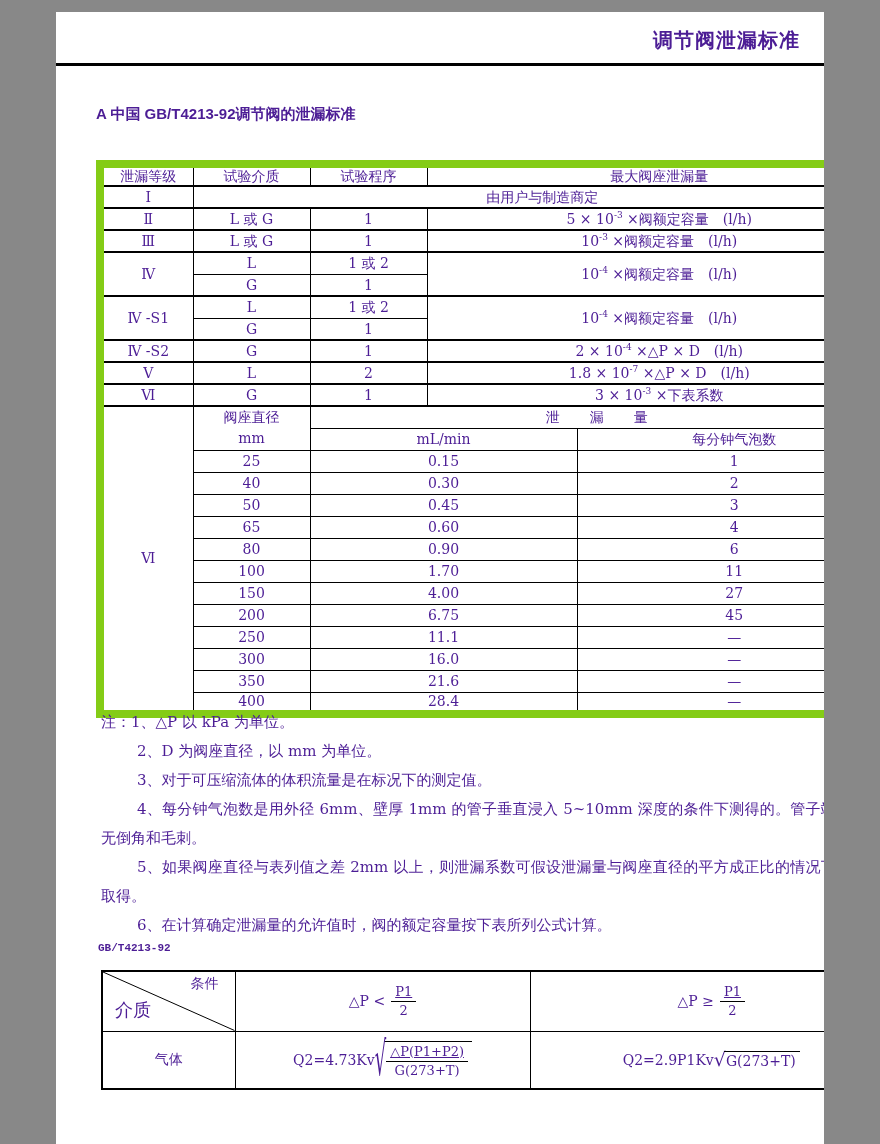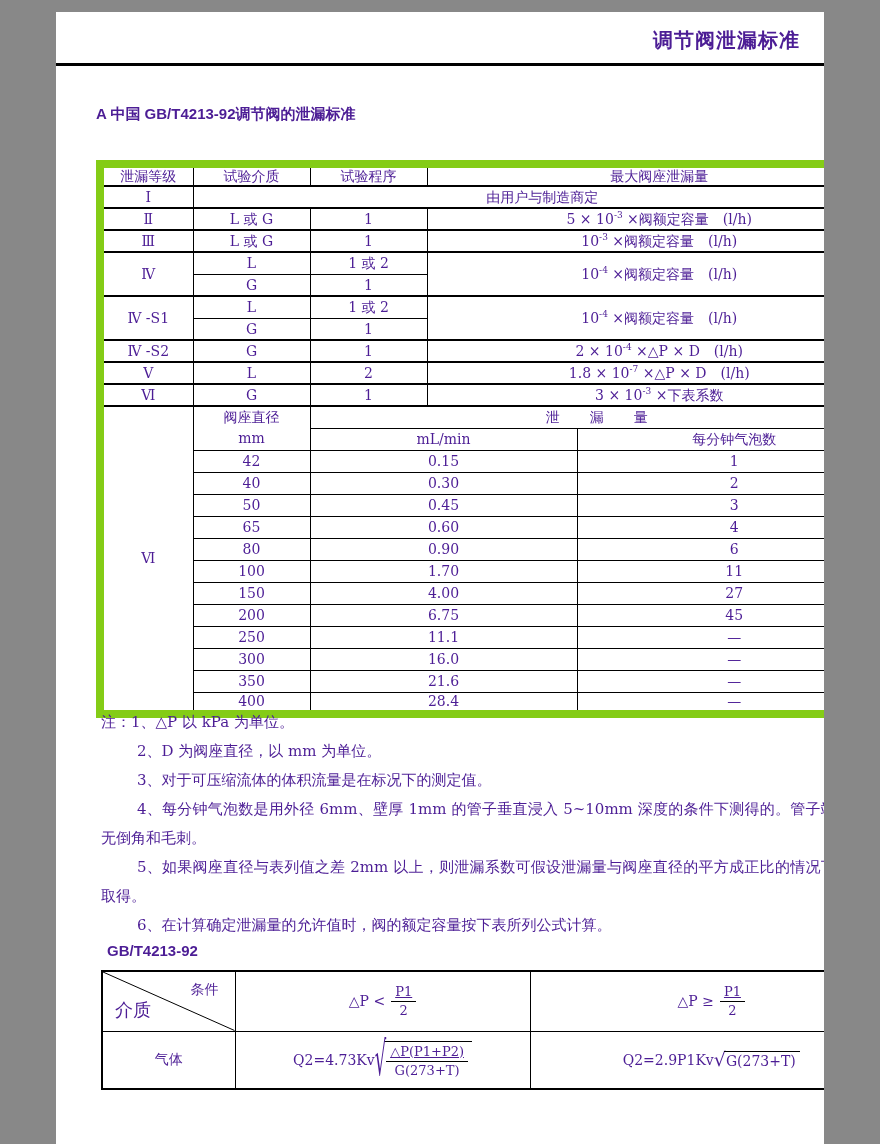--- a/index.html
+++ b/index.html
@@ -38,38 +38,38 @@
   sup.exp { font-size:9px; vertical-align:super; line-height:0; }
   .leak-spaced { letter-spacing:8px; }
   .dia-head div { line-height:21px; }
 
   
   .notes { position:absolute; top:696px; left:45px; width:811px; font-size:15px; }
   .notes p { line-height:29px; text-align:justify; }
   .notes p.ind { text-indent:36px; }
 
   .gb-label {
-    position:absolute; top:930px; left:51px;
-    font-family:Liberation Sans, sans-serif;
-    font-weight:bold; font-size:15px;
+    position:absolute; top:930px; left:42px;
+    font-family:Liberation Mono, monospace;
+    font-weight:bold; font-size:11px;
   }
 
   
   table.formula {
     position:absolute; top:958px; left:45px; width:791px;
     border-collapse:collapse; table-layout:fixed;
     border:2px solid #000;
   }
   table.formula td {
     border:1px solid #000; text-align:center; vertical-align:middle;
     font-size:14px; padding:0;
   }
   td.diag { position:relative; }
   td.diag svg { position:absolute; inset:0; width:100%; height:100%; }
-  .diag-cond { position:absolute; top:9px; right:16px; font-size:14px; }
+  .diag-cond { position:absolute; top:3px; right:16px; font-size:14px; }
   .diag-medium { position:absolute; bottom:9px; left:12px; font-size:18px; }
 
   .math { display:inline-flex; align-items:center; justify-content:center; }
   .frac { display:inline-block; text-align:center; font-size:13px; line-height:1.25; vertical-align:middle; }
   .frac .num { display:block; border-bottom:1px solid #000; padding:0 4px 1px;text-decoration:underline; }
   .frac .den { display:block; padding-top:1px; }
   .cond { display:inline-flex; align-items:center; gap:6px; }
 
   .sqrt { display:inline-flex; align-items:center; }
   .rad { display:inline-block; line-height:1; font-family:"DejaVu Sans",sans-serif; }
@@ -164,21 +164,21 @@
           <div>阀座直径</div>
           <div>mm</div>
         </td>
         <td colspan="3" class="leak-spaced">泄　漏　量</td>
       </tr>
       <tr>
         <td colspan="2">mL/min</td>
         <td>每分钟气泡数</td>
       </tr>
       <tr>
-          <td>42</td>
+          <td>25</td>
           <td colspan="2">0.15</td>
           <td>1</td>
         </tr>
       <tr>
           <td>40</td>
           <td colspan="2">0.30</td>
           <td>2</td>
         </tr>
       <tr>
           <td>50</td>

